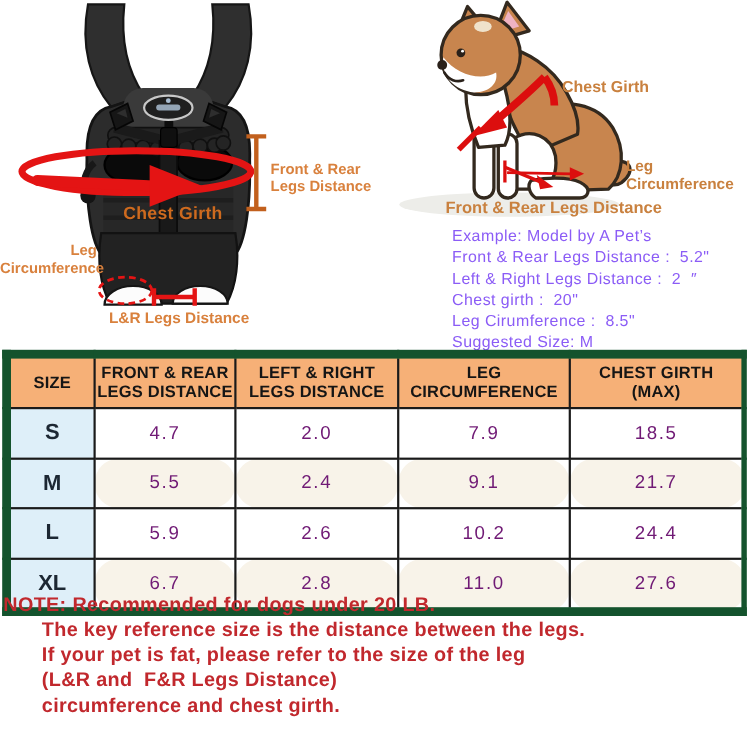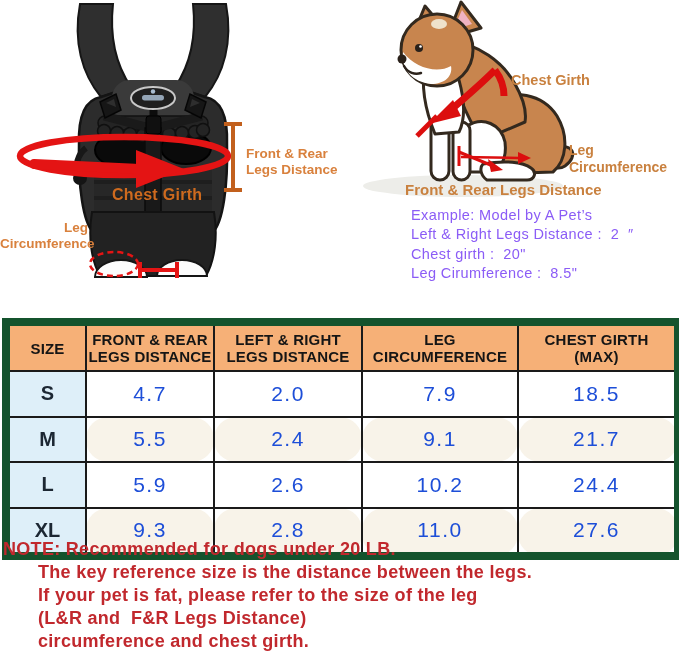--- a/index.html
+++ b/index.html
@@ -24,21 +24,21 @@
   .example{position:absolute;left:388px;top:206px;color:#8b5cf6;margin-left:23px;}
   .example p{margin:0;font-size:14.5px;line-height:19.3px;white-space:pre;letter-spacing:.4px;}
 
   
   table.size-table{position:absolute;left:2px;top:318px;width:672px;border-collapse:collapse;
                    table-layout:fixed;text-align:center;border:8px solid #14532d;}
   table.size-table th,table.size-table td{border:2px solid #1a1a1a;padding:0;}
   table.size-table thead th{background:#F6B077;height:44px;font-size:15px;font-weight:700;
                    line-height:17px;white-space:pre-line;letter-spacing:.2px;color:#151515;}
   table.size-table tbody th{background:#DEEFF9;font-size:20px;font-weight:700;color:#1c2733;}
-  table.size-table tbody td{height:43.5px;font-size:21px;color:#1d4ed8;letter-spacing:1.5px;
+  table.size-table tbody td{height:43.5px;font-size:17px;color:#701a75;letter-spacing:1.5px;
                    font-weight:400;background:#ffffff;}
   table.size-table tbody tr.alt td{background:#F8F3E9;border-radius:22px;}
 
   
   .note{position:absolute;left:3px;top:538px;color:#C1282D;font-weight:700;font-size:18px;width:676px;}
   .note p{margin:0;line-height:23px;letter-spacing:.3px;white-space:pre;}
   .note p.ind{margin-left:35px;}
 </style>
 </head>
 <body>
@@ -108,20 +108,21 @@
       <polygon points="136,150 184,169 136,188" fill="#E41414"></polygon>
       <ellipse cx="114" cy="264" rx="24" ry="12" fill="none" stroke="#E41414" stroke-width="2.5" stroke-dasharray="6,4"></ellipse>
       <path d="M140,262 V278 M140,270 H177 M177,262 V278" stroke="#E41414" stroke-width="4"></path>
       <path d="M224,124 H242 M233,124 V190 M224,190 H242" stroke="#C2601D" stroke-width="4"></path>
     </svg>
     <div class="lbl lbl-fr">Front &amp; Rear
 Legs Distance</div>
     <div class="lbl lbl-cg">Chest Girth</div>
     <div class="lbl lbl-leg">Leg
 Circumference</div>
+    <div class="lbl lbl-lr">L&amp;R Legs Distance</div>
   </div>
 
   <div class="fig-dog">
     <svg width="324" height="205" viewBox="0 0 324 205">
       <ellipse cx="108" cy="186" rx="100" ry="11" fill="#EDEDE9"></ellipse>
       <g stroke="#33291E" stroke-width="3" stroke-linejoin="round">
         <path d="M200,148 C218,142 224,156 210,166 C204,170 196,168 194,162 Z" fill="#C8854E"></path>
         <path d="M132,102 C158,88 188,94 202,116 C214,136 212,160 198,172 L138,174 C124,160 120,124 132,102 Z" fill="#C8854E"></path>
         <path d="M92,40 C124,44 148,62 160,84 C168,98 172,110 170,122 L128,140 C110,118 96,78 92,40 Z" fill="#C8854E"></path>
         <path d="M112,126 C128,116 146,124 150,142 C152,158 146,170 136,172 L112,172 Z" fill="#FFFFFF"></path>
@@ -156,23 +157,25 @@
       </g>
     </svg>
     <div class="dlbl dlbl-cg">Chest Girth</div>
     <div class="dlbl dlbl-leg">Leg
 Circumference</div>
     <div class="dlbl dlbl-fr">Front &amp; Rear Legs Distance</div>
   </div>
 
   <div class="example">
     <p>Example: Model by A Pet’s</p>
+    <p>Front &amp; Rear Legs Distance :  5.2"</p>
     <p>Left &amp; Right Legs Distance :  2  ″</p>
     <p>Chest girth :  20"</p>
     <p>Leg Cirumference :  8.5"</p>
+    <p>Suggested Size: M</p>
   </div>
 
   <table class="size-table">
     <colgroup>
       <col style="width:80px">
         <col style="width:128px">
         <col style="width:148px">
         <col style="width:156px">
         <col style="width:160px">
     </colgroup>
@@ -206,21 +209,21 @@
       </tr>
       <tr>
         <th>L</th>
         <td>5.9</td>
         <td>2.6</td>
         <td>10.2</td>
         <td>24.4</td>
       </tr>
       <tr class="alt">
         <th>XL</th>
-        <td>9.3</td>
+        <td>6.7</td>
         <td>2.8</td>
         <td>11.0</td>
         <td>27.6</td>
       </tr>
     </tbody>
   </table>
 
   <div class="note">
     <p><span>NOTE:</span> <span>Recommended for dogs under 20 LB.</span></p>
     <p class="ind">The key reference size is the distance between the legs.</p>

